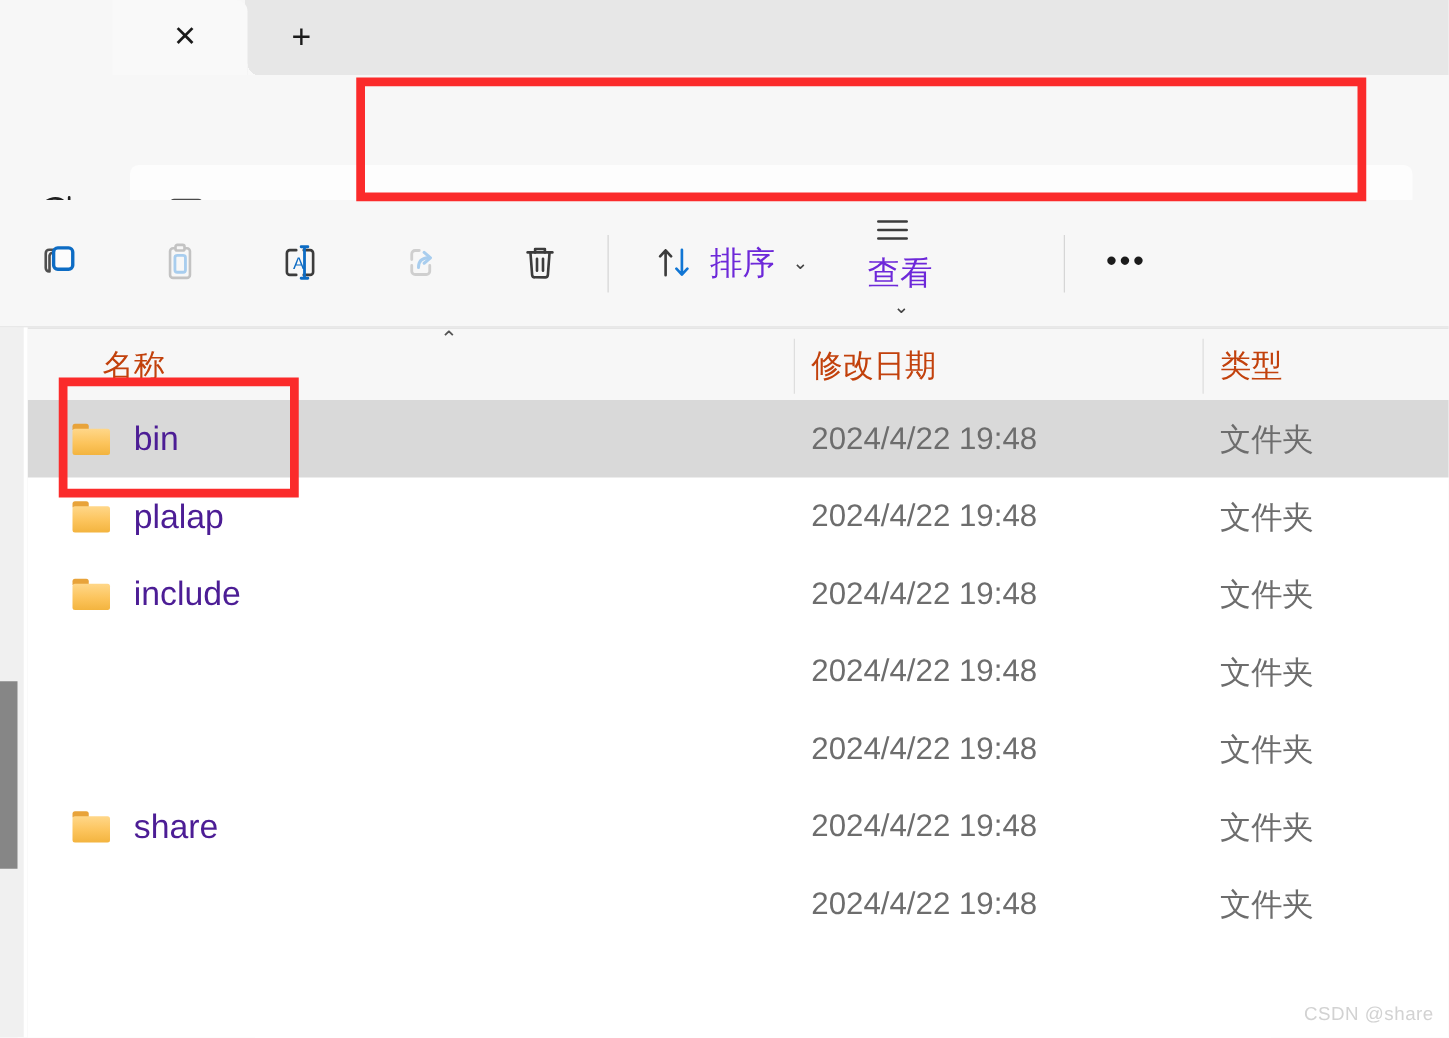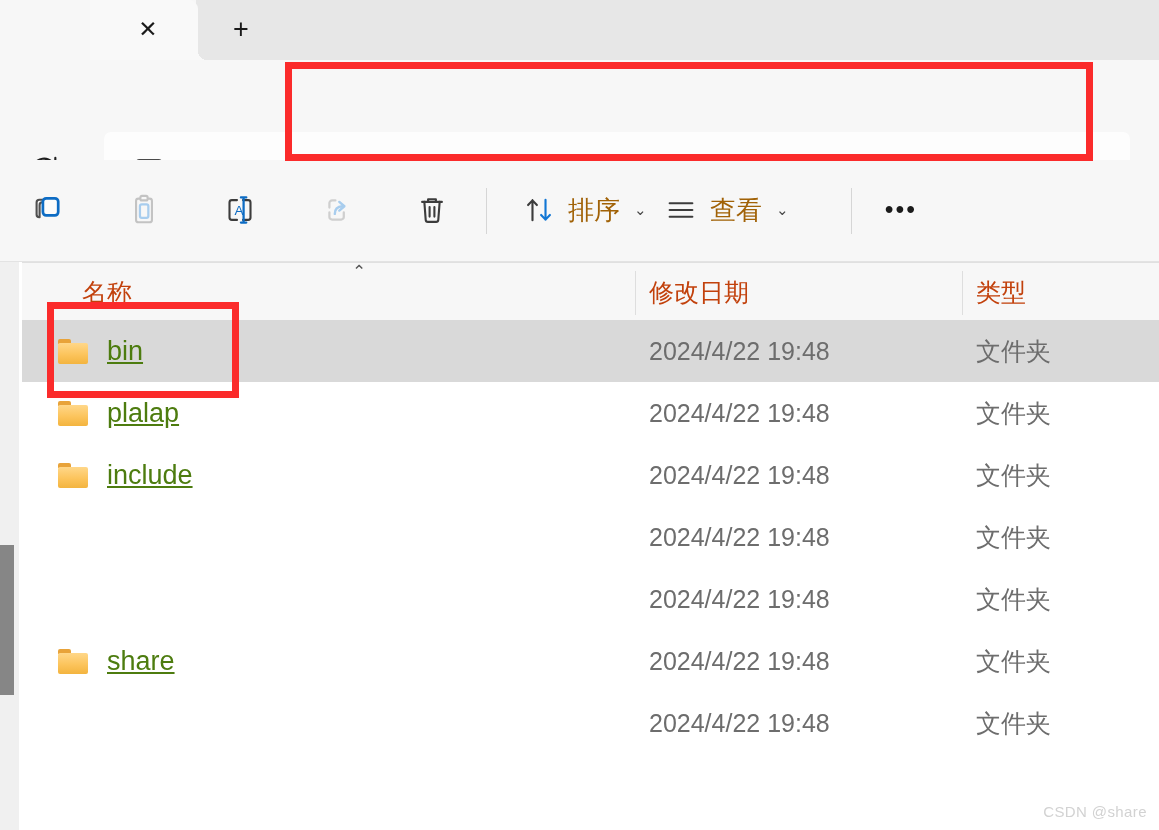--- a/index.html
+++ b/index.html
@@ -151,21 +151,21 @@
     position: absolute;
     top: 20px;
     height: 60px;
     display: flex; align-items: center; justify-content: center;
     border-radius: 6px;
     cursor: default;
   }
   .tb-icon-btn { width: 64px; }
   .tb-label {
     font-size: 26px;
-    color: #a16207;
+    color: #6d28d9;
     margin-left: 12px;
     white-space: nowrap;
   }
   .tb-caret {
     font-size: 15px;
     color: #444;
     margin-left: 14px;
   }
   .tb-divider {
     position: absolute;
@@ -235,24 +235,23 @@
     border-radius: 2px 2px 0 0;
   }
   .folder-ic .body {
     position: absolute; left: 0; top: 4px;
     width: 30px; height: 21px;
     background: linear-gradient(180deg, #ffd789 0%, #fcc45c 55%, #f3b43f 100%);
     border-radius: 2px;
   }
   .name-text {
     font-size: 27px;
-    color: #4d7c0f;
+    color: #4c1d95;
     margin-left: 19px;
     white-space: nowrap;
-    text-decoration: underline;
   }
   .cell-date {
     position: absolute;
     left: 627px; top: 0; height: 62px;
     display: flex; align-items: center;
     font-size: 25px; color: #6d6d6d;
     white-space: nowrap;
   }
   .cell-type {
     position: absolute;
@@ -408,21 +407,21 @@
       <span style="display:flex;align-items:center;">
         <svg width="34" height="34" viewBox="0 0 24 24" fill="none" stroke-linecap="round" stroke-linejoin="round">
           <path d="M7.4 19.2V5.2M7.4 5.2L4.3 8.5M7.4 5.2l3.1 3.3" stroke="#3c3c3c" stroke-width="1.5"></path>
           <path d="M16.6 4.8v14M16.6 18.8l3.1-3.3M16.6 18.8l-3.1-3.3" stroke="#1176d4" stroke-width="1.5"></path>
         </svg>
       </span>
       <span class="tb-label">排序</span>
       <span class="tb-caret">⌄</span>
     </div>
 
-    <div class="tb-btn" style="left:650px; padding:0 14px;">
+    <div class="tb-btn" style="left:668px; padding:0 14px;flex-direction:column;">
       <span style="display:flex;align-items:center;">
         <svg width="34" height="34" viewBox="0 0 24 24" fill="none" stroke="#3c3c3c" stroke-width="1.5" stroke-linecap="round">
           <path d="M4 7.2h16M4 12h16M4 16.8h16"></path>
         </svg>
       </span>
       <span class="tb-label">查看</span>
       <span class="tb-caret">⌄</span>
     </div>
 
     <div class="tb-divider" style="left:851px;"></div>

